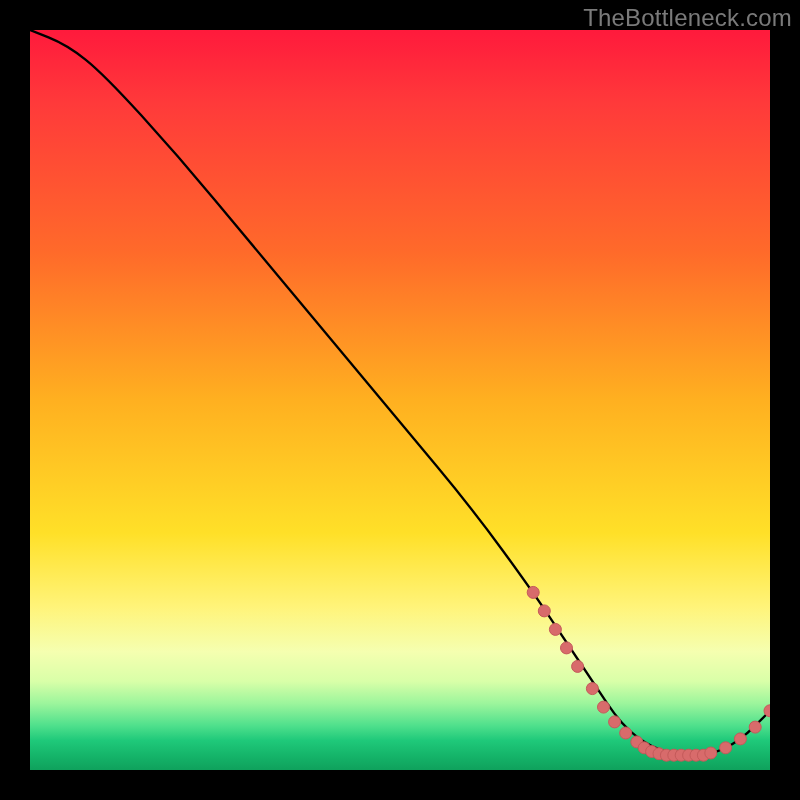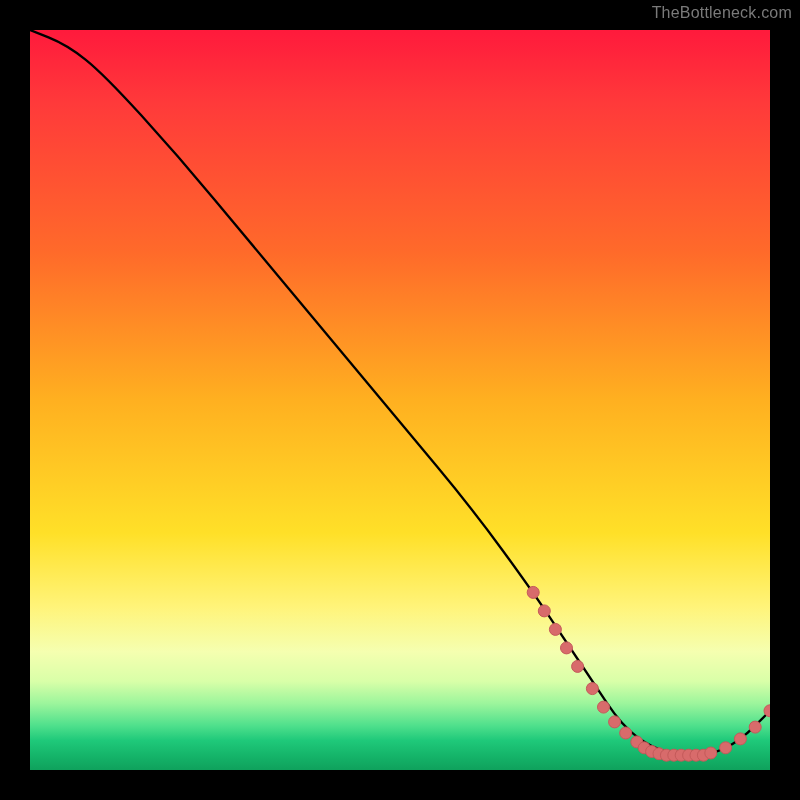--- a/index.html
+++ b/index.html
@@ -46,21 +46,21 @@
     left: 0;
     top: 0;
     width: 740px;
     height: 740px;
   }
   .watermark {
     position: absolute;
     top: 4px;
     right: 8px;
     color: #7a7a7a;
-    font-size: 16px;
+    font-size: 24px;
     font-weight: 400;
     letter-spacing: 0.2px;
     user-select: none;
     margin-left: 31px;
   }
 </style>
 </head>
 <body>
 
 <div class="stage">

